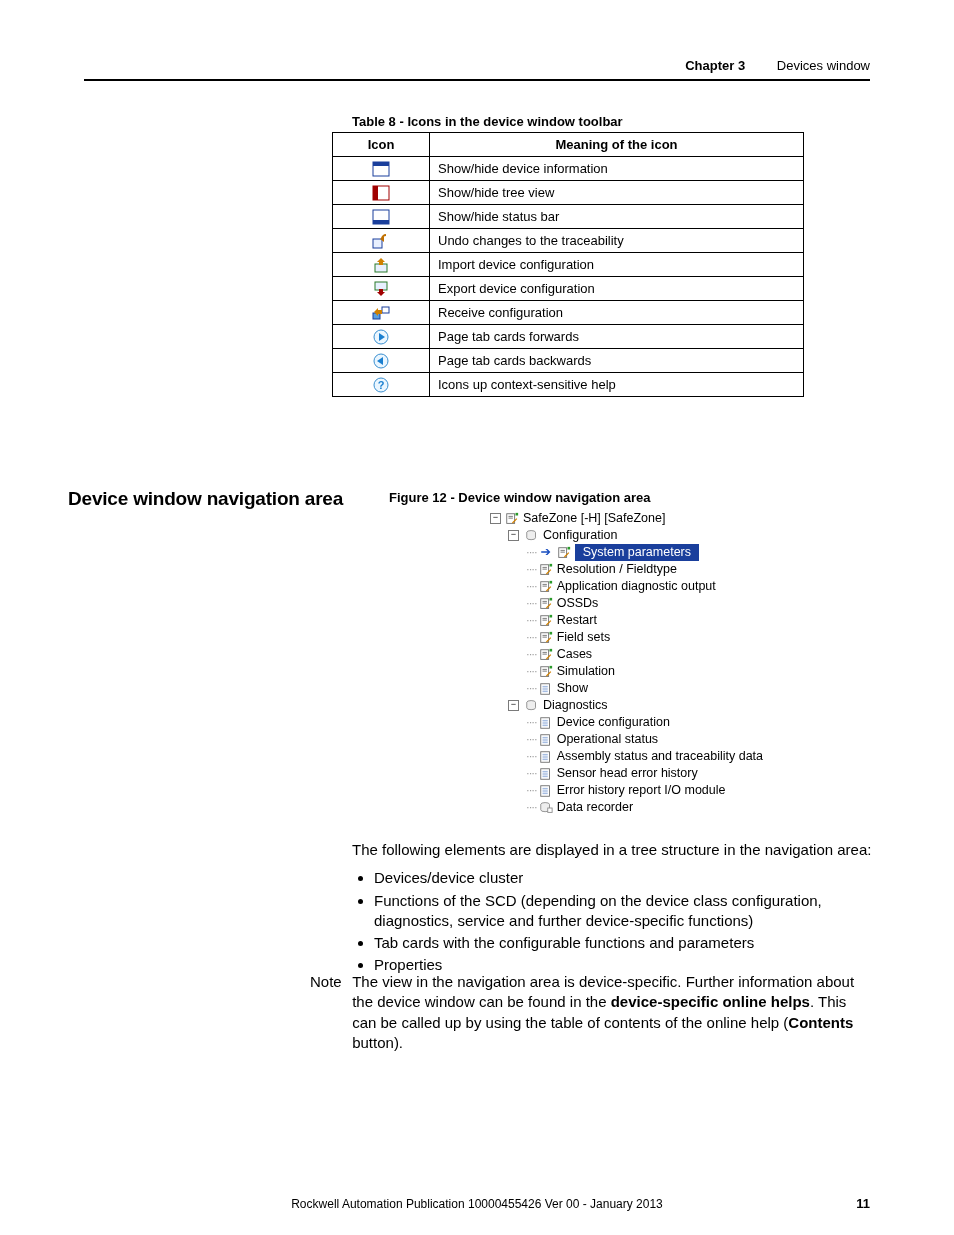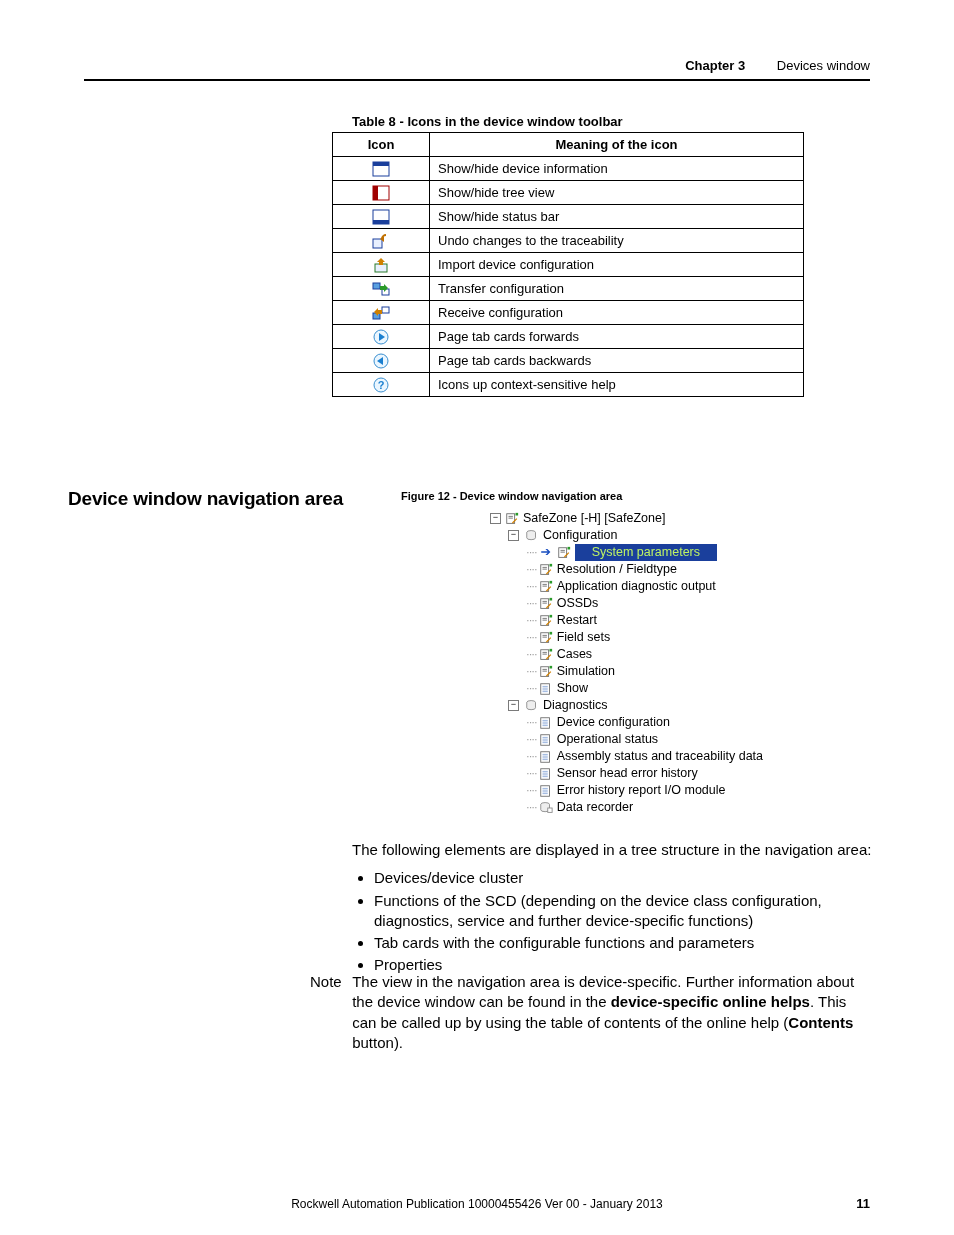--- a/index.html
+++ b/index.html
@@ -10,28 +10,28 @@
   .header-text .chap { font-weight: 700; margin-right: 28px; }
   .header-rule { border: none; border-top: 2px solid #000; margin-top: 6px; }
   .table-caption { position: absolute; left: 352px; top: 114px; font-size: 13px; font-weight: 700; }
   table.icons { position: absolute; left: 332px; top: 132px; border-collapse: collapse; width: 472px; }
   table.icons th, table.icons td { border: 1px solid #000; font-size: 13px; padding: 4px 8px; }
   table.icons th { font-weight: 700; text-align: center; }
   table.icons td.meaning { text-align: left; }
   table.icons td.icon-cell { text-align: center; width: 96px; padding: 2px 0; }
   .toolbar-icon { display: inline-block; width: 18px; height: 16px; vertical-align: middle; }
   .section-heading { position: absolute; left: 68px; top: 488px; font-size: 19px; font-weight: 700; letter-spacing: -0.2px; }
-  .figure-caption { position: absolute; left: 364px; top: 490px; font-size: 11px; font-weight: 700; padding-left: 37px; }
+  .figure-caption { position: absolute; left: 352px; top: 490px; font-size: 13px; font-weight: 700; padding-left: 37px; }
   .tree { position: absolute; left: 490px; top: 510px; font-family: Tahoma, "Segoe UI", Arial, sans-serif; font-size: 12.5px; line-height: 17px; color: #000; }
   .tree-row { white-space: nowrap; display: flex; align-items: center; height: 17px; }
   .tree-indent { display: inline-block; width: 18px; height: 17px; position: relative; }
   .tree .glyph { display: inline-flex; width: 14px; height: 14px; margin-right: 4px; align-items: center; justify-content: center; }
   .tree .expander { display: inline-block; width: 9px; height: 9px; border: 1px solid #7a7a7a; font-size: 9px; line-height: 7px; text-align: center; margin-right: 4px; background: #fff; color: #000; }
   .tree .dots { color: #999; letter-spacing: -1px; margin-right: 2px; font-size: 11px; }
-  .tree .sel { background: #1a3f9c; color: #bef264; padding: 0 17px; }
+  .tree .sel { background: #1a3f9c; color: #ffffff; padding: 0 8px; }
   .body-text { position: absolute; left: 352px; top: 840px; width: 520px; font-size: 15px; line-height: 1.35; }
   .body-text ul { margin: 8px 0 0 0; padding-left: 22px; }
   .body-text li { margin: 2px 0; }
   .note-block { position: absolute; left: 310px; top: 972px; width: 562px; font-size: 15px; line-height: 1.35; }
   .note-block .note-label { font-weight: 400; display: inline-block; width: 38px; vertical-align: top; }
   .note-block .note-body { display: inline-block; width: 514px; vertical-align: top; }
   .footer { position: absolute; left: 84px; right: 84px; bottom: 24px; font-size: 12px; }
   .footer .pub { text-align: center; }
   .footer .pagenum { position: absolute; right: 0; bottom: 0; font-weight: 700; font-size: 13px; }
 </style>
@@ -157,23 +157,23 @@
           <td class="meaning">Undo changes to the traceability</td>
         </tr>
         <tr>
           <td class="icon-cell"><svg class="toolbar-icon" viewBox="0 0 18 16">
               <use href="#ic-import"></use>
             </svg></td>
           <td class="meaning">Import device configuration</td>
         </tr>
         <tr>
           <td class="icon-cell"><svg class="toolbar-icon" viewBox="0 0 18 16">
-              <use href="#ic-transfer"></use>
-            </svg></td>
-          <td class="meaning">Transfer configuration</td>
+              <use href="#ic-export"></use>
+            </svg></td>
+          <td class="meaning">Export device configuration</td>
         </tr>
         <tr>
           <td class="icon-cell"><svg class="toolbar-icon" viewBox="0 0 18 16">
               <use href="#ic-receive"></use>
             </svg></td>
           <td class="meaning">Receive configuration</td>
         </tr>
         <tr>
           <td class="icon-cell"><svg class="toolbar-icon" viewBox="0 0 18 16">
               <use href="#ic-fwd"></use>

